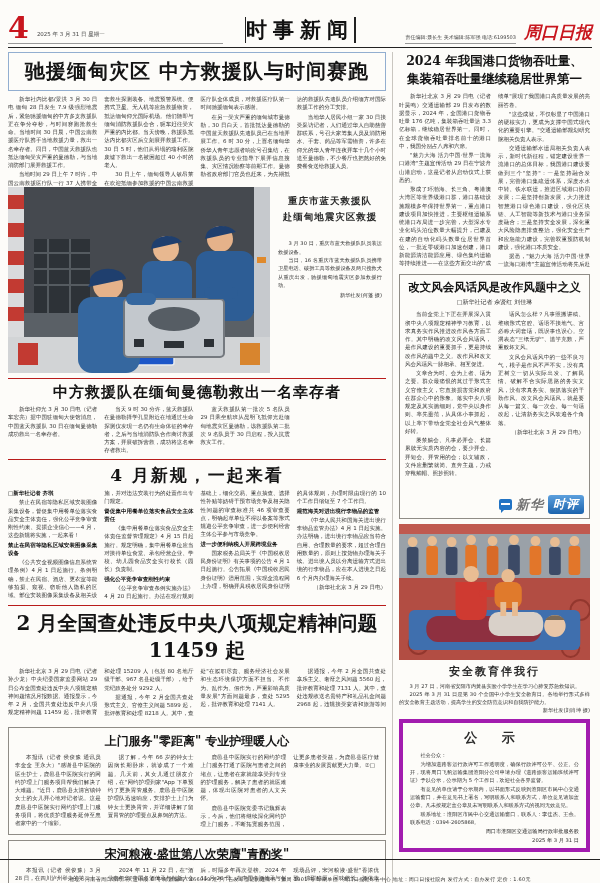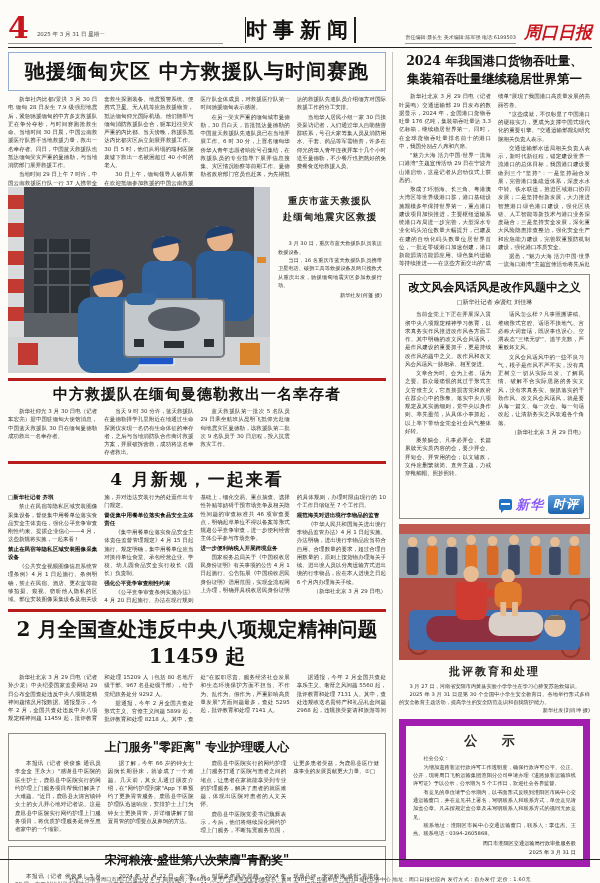--- a/index.html
+++ b/index.html
@@ -29,52 +29,52 @@
   .hl-serif{font-family:"DejaVu Serif","Liberation Serif",serif;font-weight:900;color:#141414;text-align:center;}
   .headline-box{border:1px solid #92aed0;padding:5px 4px;margin-bottom:4px;}
   .headline-box h2{font-size:20px;letter-spacing:1px;}
   .body{font-size:5.5px;line-height:1.5;text-align:justify;color:#333;overflow:hidden;column-fill:auto;}
   .body p{margin:0 0 1px;text-indent:2em;}
   .cols4{columns:4;column-gap:7px;}
   .cols2{columns:2;column-gap:7px;}
   .byline{font-size:6px;color:#333;margin:2px 0 3px;}
   .subhead{font-weight:bold;color:#111;text-indent:0 !important;}
   .credit-r{text-align:right;text-indent:0 !important;}
-  .rule-top{border-top:3px solid #b91c1c;padding-top:4px;}
+  .rule-top{border-top:1px solid #b91c1c;padding-top:4px;}
   .boxed{border:1px solid #8f8c86;padding:5px 6px;margin-bottom:5px;background:#fdfcf9;}
   
   .photo-row{display:flex;height:186px;margin-bottom:5px;}
   .photo-row svg{flex:0 0 262px;height:186px;}
   .photo-caption{flex:1;padding:6px 4px 2px 8px;display:flex;flex-direction:column;}
   .cap-title{font-size:9.5px;font-weight:900;text-align:center;white-space:pre-line;line-height:1.7;
         font-family:"DejaVu Serif","Liberation Serif",serif;margin-bottom:14px;letter-spacing:1px;}
   .cap-body{font-size:5.2px;line-height:1.6;text-align:justify;color:#333;}
   .cap-body p{text-indent:2em;}
   .cap-credit{font-size:5.2px;text-align:right;color:#333;margin-top:3px;}
   
   .ports-hl{font-size:12.5px;line-height:1.45;margin-bottom:4px;}
   .style-box{border:1px solid #8f8c86;padding:5px 5px 4px;margin-bottom:5px;}
   .style-box h3{font-size:11.5px;margin-bottom:3px;}
   .badge-row{display:flex;justify-content:flex-end;align-items:center;gap:4px;margin-top:3px;}
   .bubble-icon{width:13px;height:11px;background:#2173c4;border-radius:2px;position:relative;}
   .bubble-icon:after{content:"";position:absolute;left:2px;bottom:-3px;border:3px solid transparent;border-top-color:#2173c4;border-left-color:#2173c4;}
   .bubble-icon i{position:absolute;left:2px;top:4px;width:9px;height:1.5px;background:#fff;}
-  .badge-xinhua{font-size:13px;font-weight:900;font-style:italic;color:#8b5cf6;
+  .badge-xinhua{font-size:13px;font-weight:900;font-style:italic;color:#737373;
         font-family:"DejaVu Serif","Liberation Serif",serif;letter-spacing:1px;}
   .badge-shiping{font-size:12px;font-weight:900;font-style:italic;color:#fff;
         background:linear-gradient(180deg,#5da0dd,#1b63ad);padding:1px 5px;border-radius:3px;
         font-family:"DejaVu Serif","Liberation Serif",serif;letter-spacing:1px;}
   figure.safety{margin-bottom:5px;}
   figure.safety svg{width:100%;height:136px;display:block;}
   .safety-title{font-size:11px;font-weight:900;text-align:center;margin:4px 0 3px;letter-spacing:2px;
         font-family:"DejaVu Serif","Liberation Serif",serif;}
   .safety-cap{font-size:5.2px;line-height:1.55;text-align:justify;color:#333;}
   .safety-cap p{text-indent:2em;}
   .safety-credit{font-size:5.2px;text-align:right;color:#333;margin-top:1px;}
-  .notice-box{border:7px solid #a21caf;padding:6px 7px 4px;}
+  .notice-box{border:4px solid #a21caf;padding:6px 7px 4px;}
   .notice-title{font-size:13px;font-weight:900;text-align:center;letter-spacing:10px;margin-bottom:4px;
         font-family:"DejaVu Serif","Liberation Serif",serif;}
   .notice-body{font-size:5.2px;line-height:1.6;text-align:justify;color:#333;}
   .notice-body p{text-indent:2em;}
   .notice-sign{font-size:5.2px;text-align:right;margin-top:2px;}
   
   .page-footer{position:absolute;left:0;right:0;bottom:0;height:24px;border-top:1.5px solid #222;
         padding:6px 10px 0;text-align:center;}
   .page-footer span{font-size:5px;color:#333;letter-spacing:0.3px;}
   
@@ -315,21 +315,21 @@
           <circle cx="74" cy="50" r="8" fill="#e9bd93"></circle>
           <path d="M58 58 h32 v30 a8 8 0 0 1 -8 8 h-16 a8 8 0 0 1 -8 -8 z" fill="#cf3a31"></path>
           <rect x="82" y="66" width="22" height="7" rx="3.5" fill="#cf3a31"></rect>
 
           <circle cx="112" cy="52" r="7" fill="#e8bc92"></circle>
           <rect x="98" y="58" width="28" height="26" rx="8" fill="#e07a2c"></rect>
           <rect x="104" y="78" width="6" height="14" fill="#e8bc92"></rect>
             <rect x="116" y="78" width="6" height="14" fill="#e8bc92"></rect>
         </svg>
         <figcaption>
-          <div class="safety-title">批评教育和处理</div>
+          <div class="safety-title">安全教育伴我行</div>
           <div class="safety-cap">
               <p>3 月 27 日，河南省安阳市内黄县实验小学学生在学习心肺复苏急救知识。</p>
               <p>2025 年 3 月 31 日是第 30 个全国中小学生安全教育日。各地举行形式多样的安全教育主题活动，提高学生的安全防范意识和自我防护能力。</p>
             </div>
           <div class="safety-credit">新华社发(刘肖坤 摄)</div>
         </figcaption>
       </figure>
 
       <section class="notice-box">
         <div class="notice-title">公  示</div>

